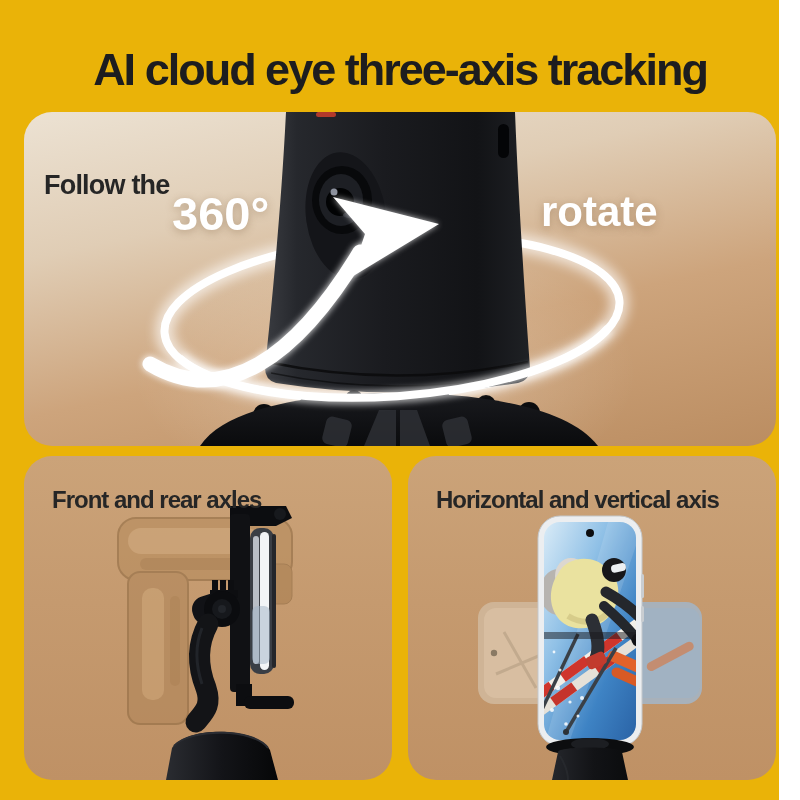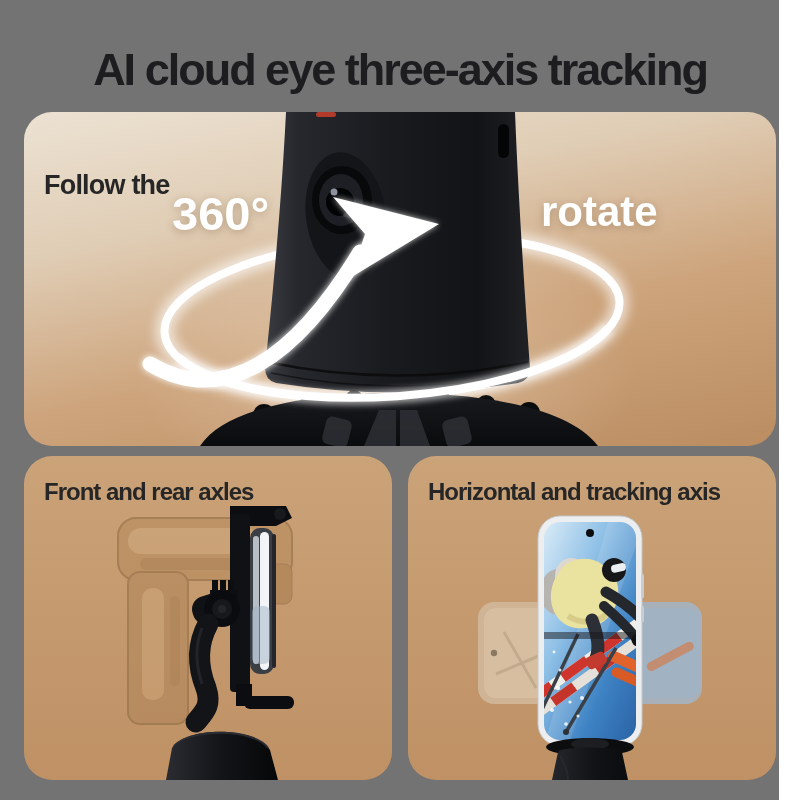--- a/index.html
+++ b/index.html
@@ -1,36 +1,36 @@
 <!DOCTYPE html>
 <html><head>
 <meta charset="utf-8">
 <style>
   html,body{margin:0;padding:0;overflow:hidden;background:#fff;}
-  .page{position:relative;width:779px;height:800px;background:#737373;
+  .page{position:relative;width:779px;height:800px;background:#eab308;
         font-family:"Liberation Sans",sans-serif;}
   .title{position:absolute;top:44px;left:0;width:800px;text-align:center;
          font-size:45px;font-weight:bold;letter-spacing:-2px;color:#1d1d1f;margin:0;}
   .panel{position:absolute;border-radius:28px;overflow:hidden;}
   .panel-main{left:24px;top:112px;width:752px;height:334px;
      background:
        radial-gradient(ellipse 420px 220px at 48% 78%, rgba(255,248,238,0.30), rgba(255,248,238,0) 60%),
        linear-gradient(168deg,#ece2d3 0%,#e0cdb5 30%,#cda47c 62%,#bb8d61 100%);}
   .panel-tan{top:456px;width:368px;height:324px;
      background:linear-gradient(180deg,#cba379 0%,#c59a6f 45%,#bf9165 100%);}
   .panel-left{left:24px;}
   .panel-right{left:408px;}
   .panel svg{position:absolute;left:0;top:0;}
   .caption{position:absolute;left:20px;top:26px;font-size:27px;line-height:31px;
            font-weight:bold;letter-spacing:-0.8px;color:#262626;z-index:3;margin-top:32px;}
   .deg{position:absolute;left:148px;top:74px;font-size:47px;font-weight:bold;color:#fff;
        z-index:3;text-shadow:0 2px 8px rgba(110,75,40,0.35);}
   .rot{position:absolute;left:517px;top:76px;font-size:42px;font-weight:bold;color:#fff;
        z-index:3;text-shadow:0 2px 8px rgba(110,75,40,0.35);text-align:right;}
-  .panel-heading{position:absolute;left:20px;top:22px;right:12px;font-size:24px;margin:0;
+  .panel-heading{position:absolute;left:20px;top:22px;right:12px;font-size:24px;margin:8px;
        font-weight:bold;letter-spacing:-1px;color:#262626;z-index:3;white-space:nowrap;}
 </style>
 </head>
 <body>
 
 <div class="page">
 
   <h1 class="title">AI cloud eye three-axis tracking</h1>
 
   <section class="panel panel-main">
@@ -163,21 +163,21 @@
         <circle cx="198" cy="153" r="4" fill="#22252a"></circle>
         <path d="M184,168 C172,190 174,212 182,232 C188,250 180,256 172,266" stroke="#131417" stroke-width="21" fill="none" stroke-linecap="round"></path>
         <path d="M178,172 C170,192 172,210 178,228" stroke="#26282e" stroke-width="3" fill="none" opacity="0.8"></path>
         <path d="M148,292 C162,270 232,270 246,294 L254,324 L142,324 Z" fill="url(#baseG)"></path>
         <path d="M150,290 C166,272 230,272 244,292" stroke="#2b2d33" stroke-width="2" fill="none"></path>
       </g>
     </svg>
   </section>
 
   <section class="panel panel-tan panel-right">
-    <h2 class="panel-heading">Horizontal and tracking axis</h2>
+    <h2 class="panel-heading">Horizontal and vertical axis</h2>
     <svg width="368" height="324" viewBox="0 0 368 324">
       <defs>
         <linearGradient id="skyG" x1="0" y1="0" x2="1" y2="1">
           <stop offset="0" stop-color="#d9ebf7"></stop>
             <stop offset="0.35" stop-color="#8fc0e6"></stop>
           <stop offset="0.7" stop-color="#3e83c4"></stop>
             <stop offset="1" stop-color="#2a63a6"></stop>
         </linearGradient>
         <clipPath id="screenClip">
             <rect x="136" y="66" width="92" height="218" rx="16"></rect>

